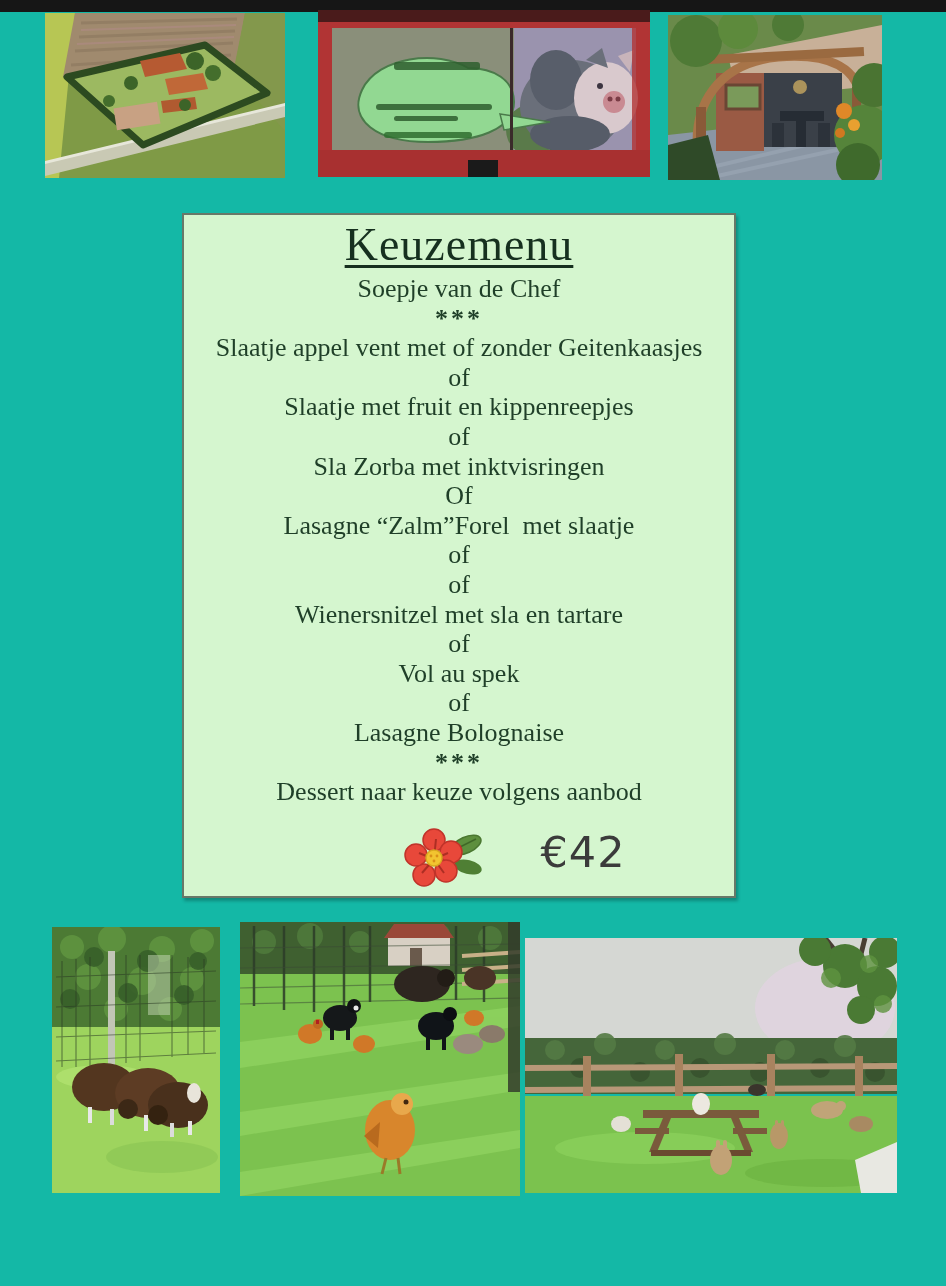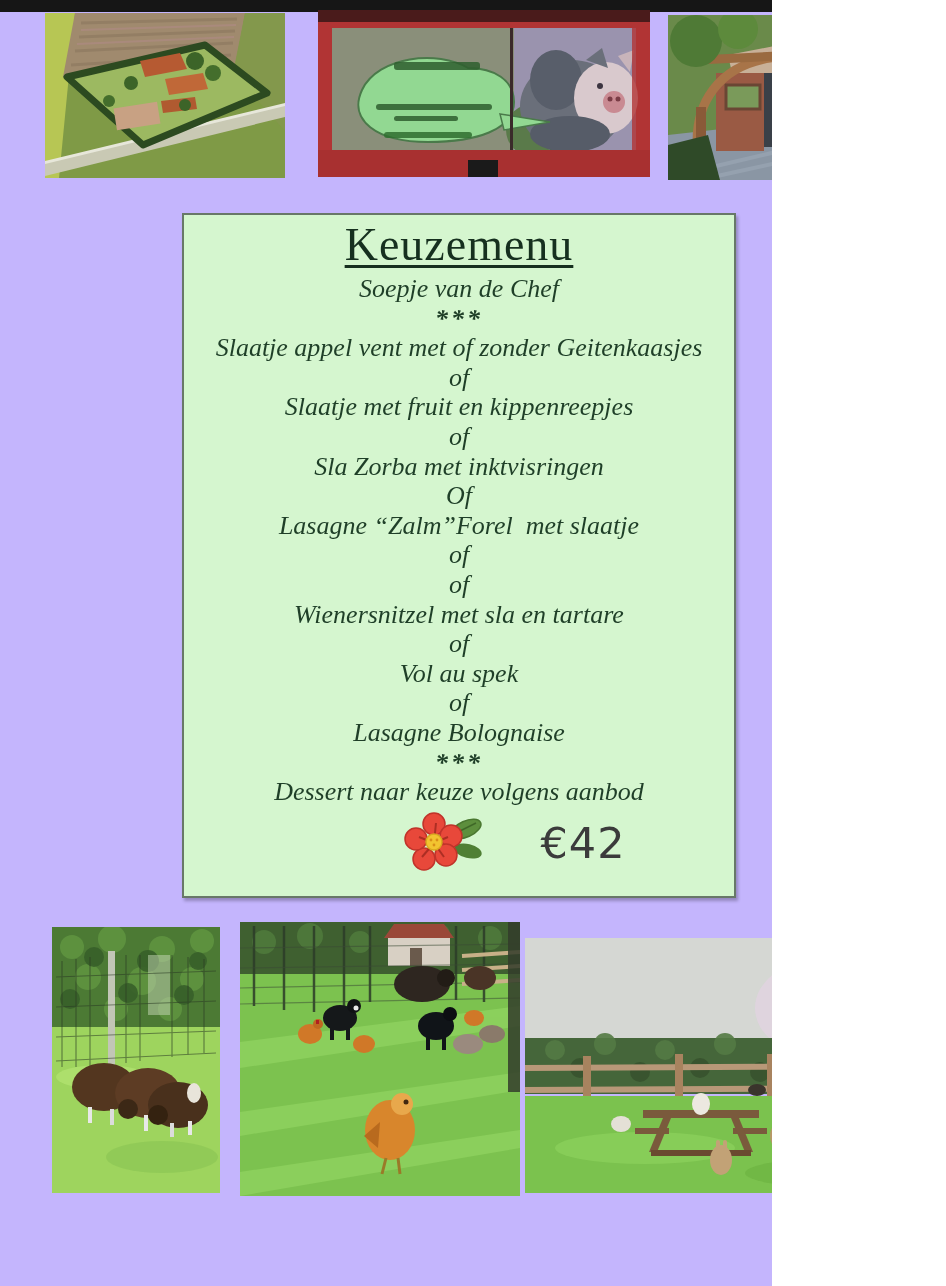--- a/index.html
+++ b/index.html
@@ -1,39 +1,39 @@
 <!DOCTYPE html>
 <html><head>
 <meta charset="utf-8">
 <style>
   html,body{margin:0;padding:0;background:#ffffff;}
-  .page{position:relative;width:772px;height:1286px;background:#c4b5fd;overflow:hidden;
+  .page{position:relative;width:946px;height:1286px;background:#14b8a6;overflow:hidden;
         font-family:"Liberation Serif", serif;}
   .top-bar{position:absolute;left:0;top:0;width:946px;height:12px;background:#161616;}
   .photo{position:absolute;overflow:hidden;}
   .photo svg{display:block;width:100%;height:100%;}
   .p1{left:45px;top:13px;width:240px;height:165px;}
   .p2{left:318px;top:10px;width:332px;height:167px;}
   .p3{left:668px;top:15px;width:214px;height:165px;}
   .p4{left:52px;top:927px;width:168px;height:266px;}
   .p5{left:240px;top:922px;width:280px;height:274px;}
   .p6{left:525px;top:938px;width:372px;height:255px;}
 
   .menu-card{position:absolute;left:182px;top:213px;width:554px;height:685px;
     box-sizing:border-box;background:#d5f6cf;border:2px solid #687868;
     box-shadow:2px 3px 3px rgba(0,0,0,0.25);
     display:flex;flex-direction:column;align-items:center;padding-top:4px;}
   .menu-title{font-size:46px;line-height:52px;color:#16301f;letter-spacing:1px;
     text-decoration:underline;text-decoration-thickness:3px;text-underline-offset:5px;}
   .menu-lines{width:100%;display:flex;flex-direction:column;align-items:center;margin-top:3px;}
-  .menu-line{font-size:26px;line-height:29.6px;color:#1f3f28;text-align:center;white-space:pre-wrap;font-style:italic;}
+  .menu-line{font-size:26px;line-height:29.6px;color:#1f3f28;text-align:center;white-space:pre-wrap;}
   .menu-line.sep{font-weight:700;letter-spacing:3px;}
   .menu-line.dessert{}
-  .price-row{display:flex;align-items:center;justify-content:center;gap:36px;
-    margin-top:4px;transform:translateX(56px);}
+  .price-row{display:flex;justify-content:center;gap:36px;
+    margin-top:20px;transform:translateX(56px);}
   .price{font-family:"DejaVu Sans", sans-serif;font-size:43px;color:#3b3b3b;letter-spacing:1px;}
   .flower{width:100px;height:64px;}
 </style>
 </head>
 <body>
 
 <div class="page">
   <div class="top-bar"></div>
 
   <div class="photo p1">

